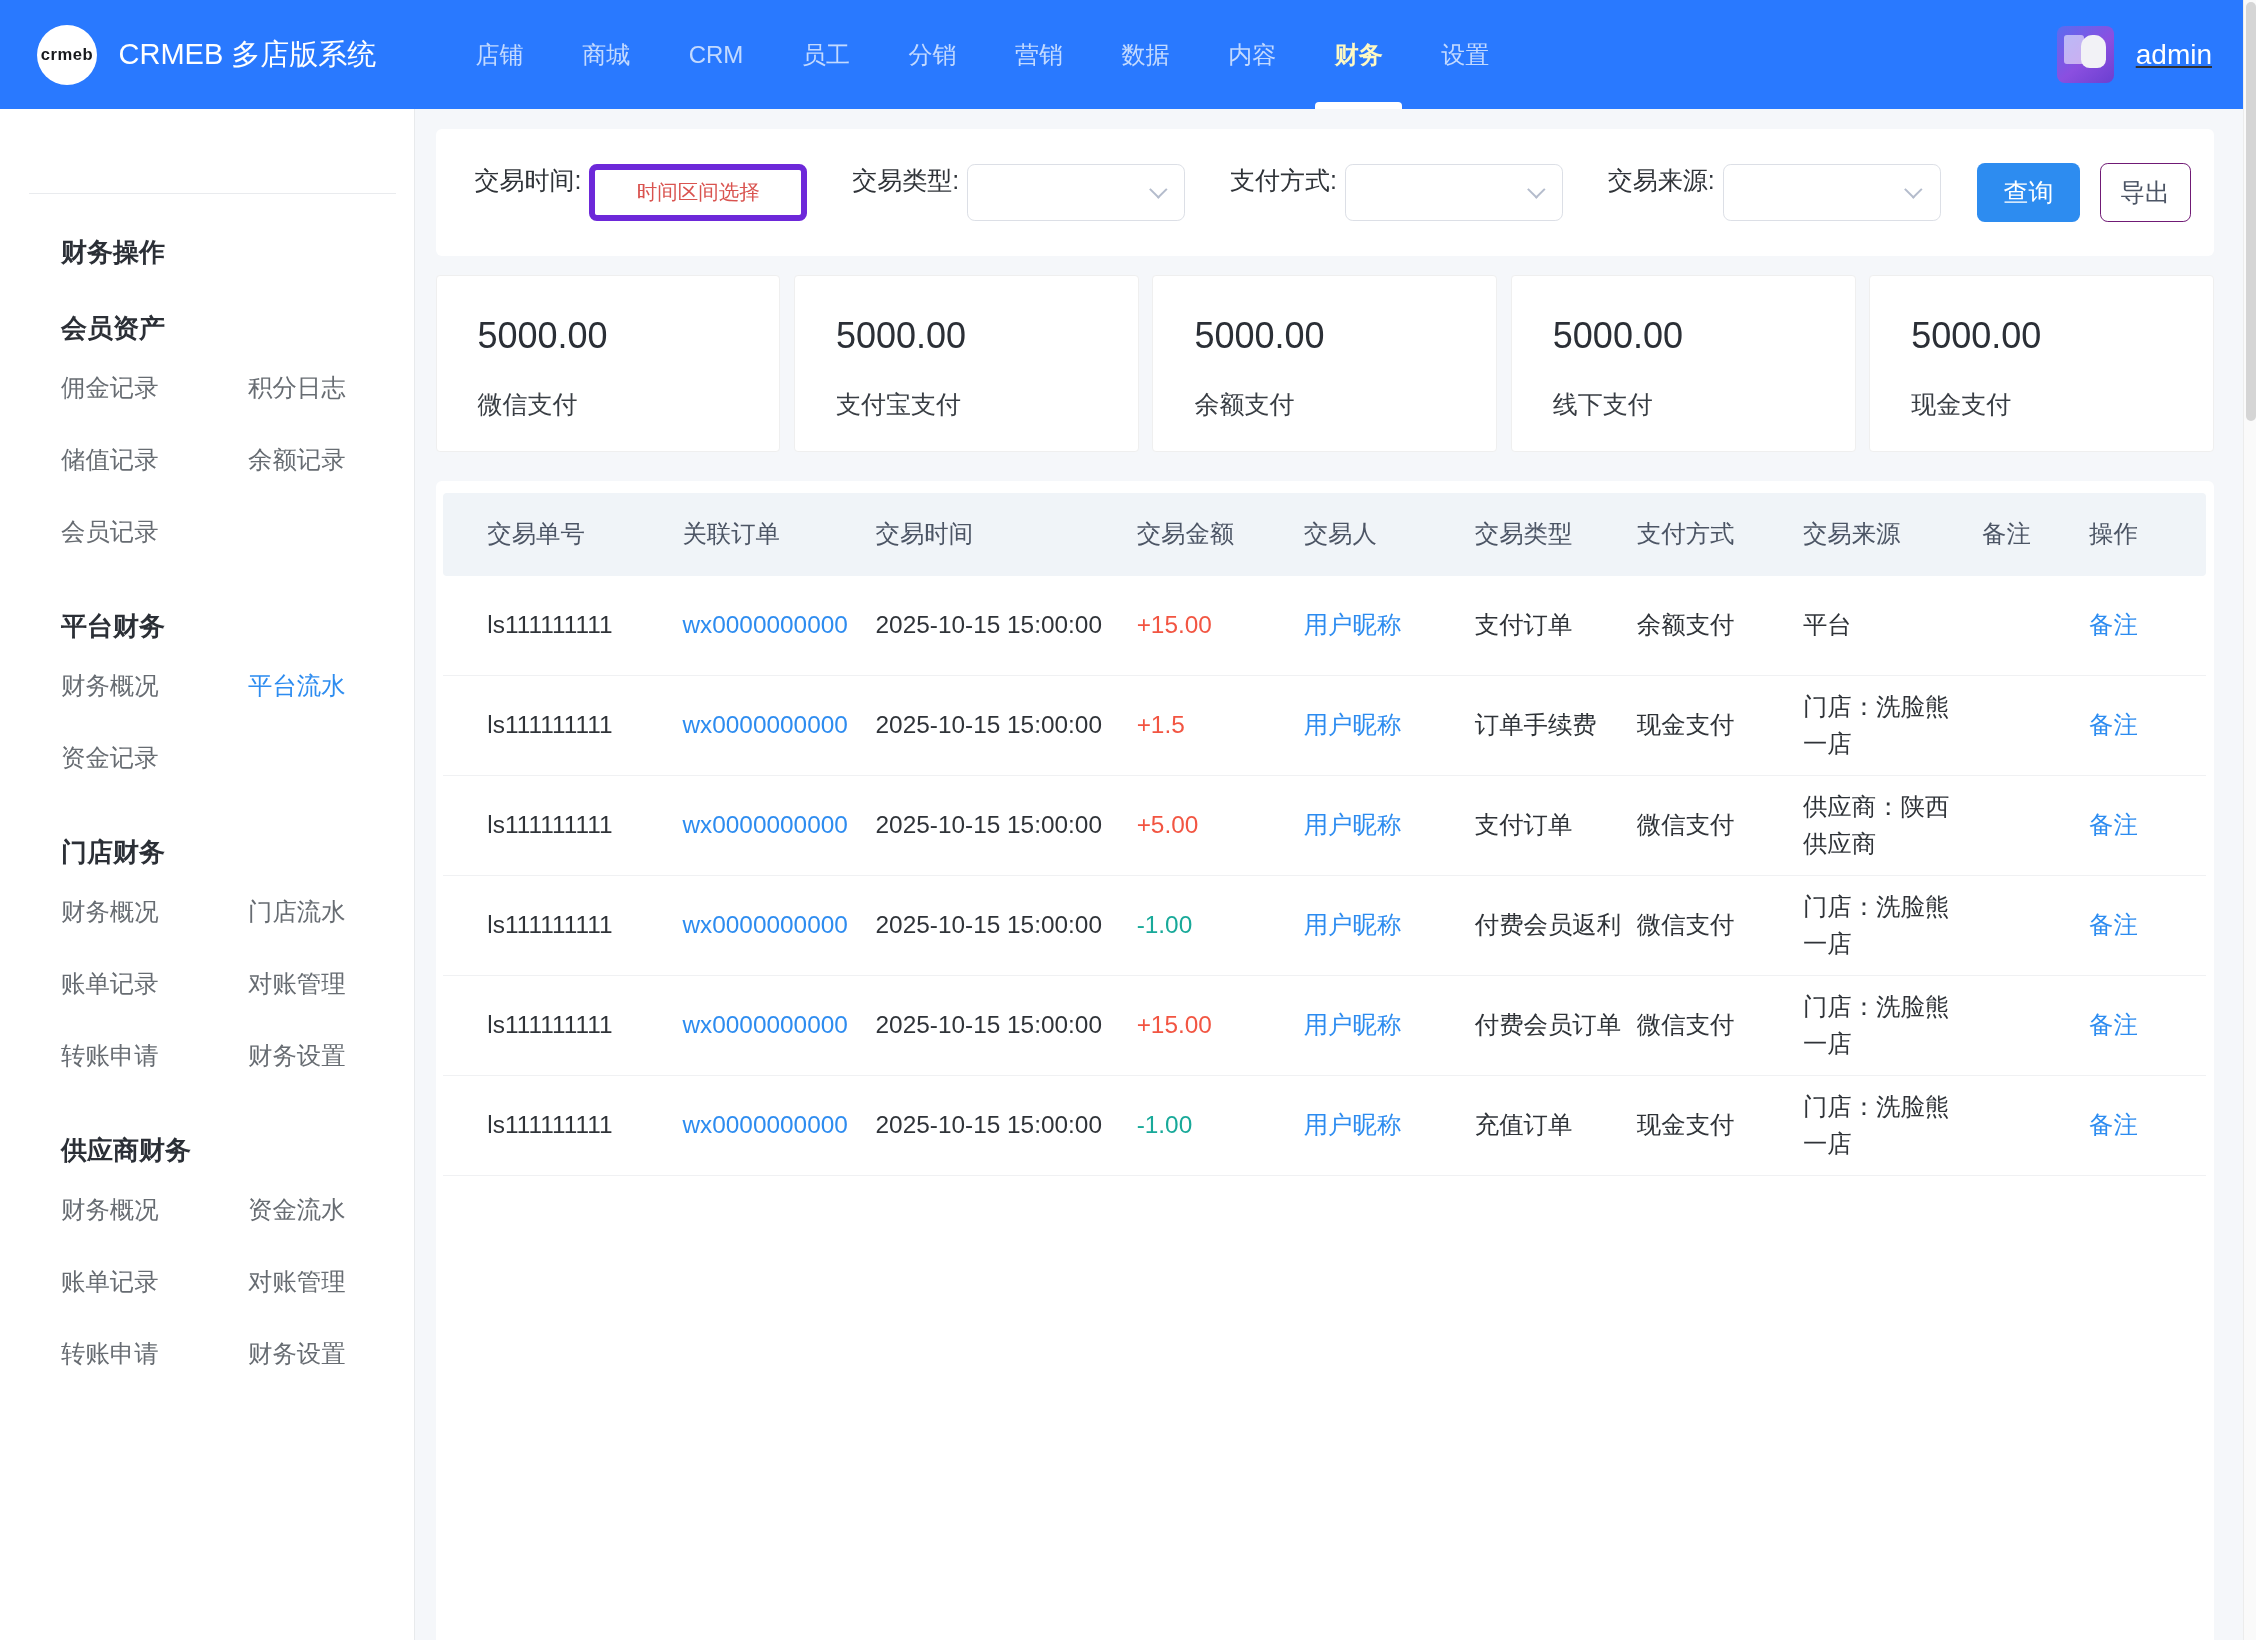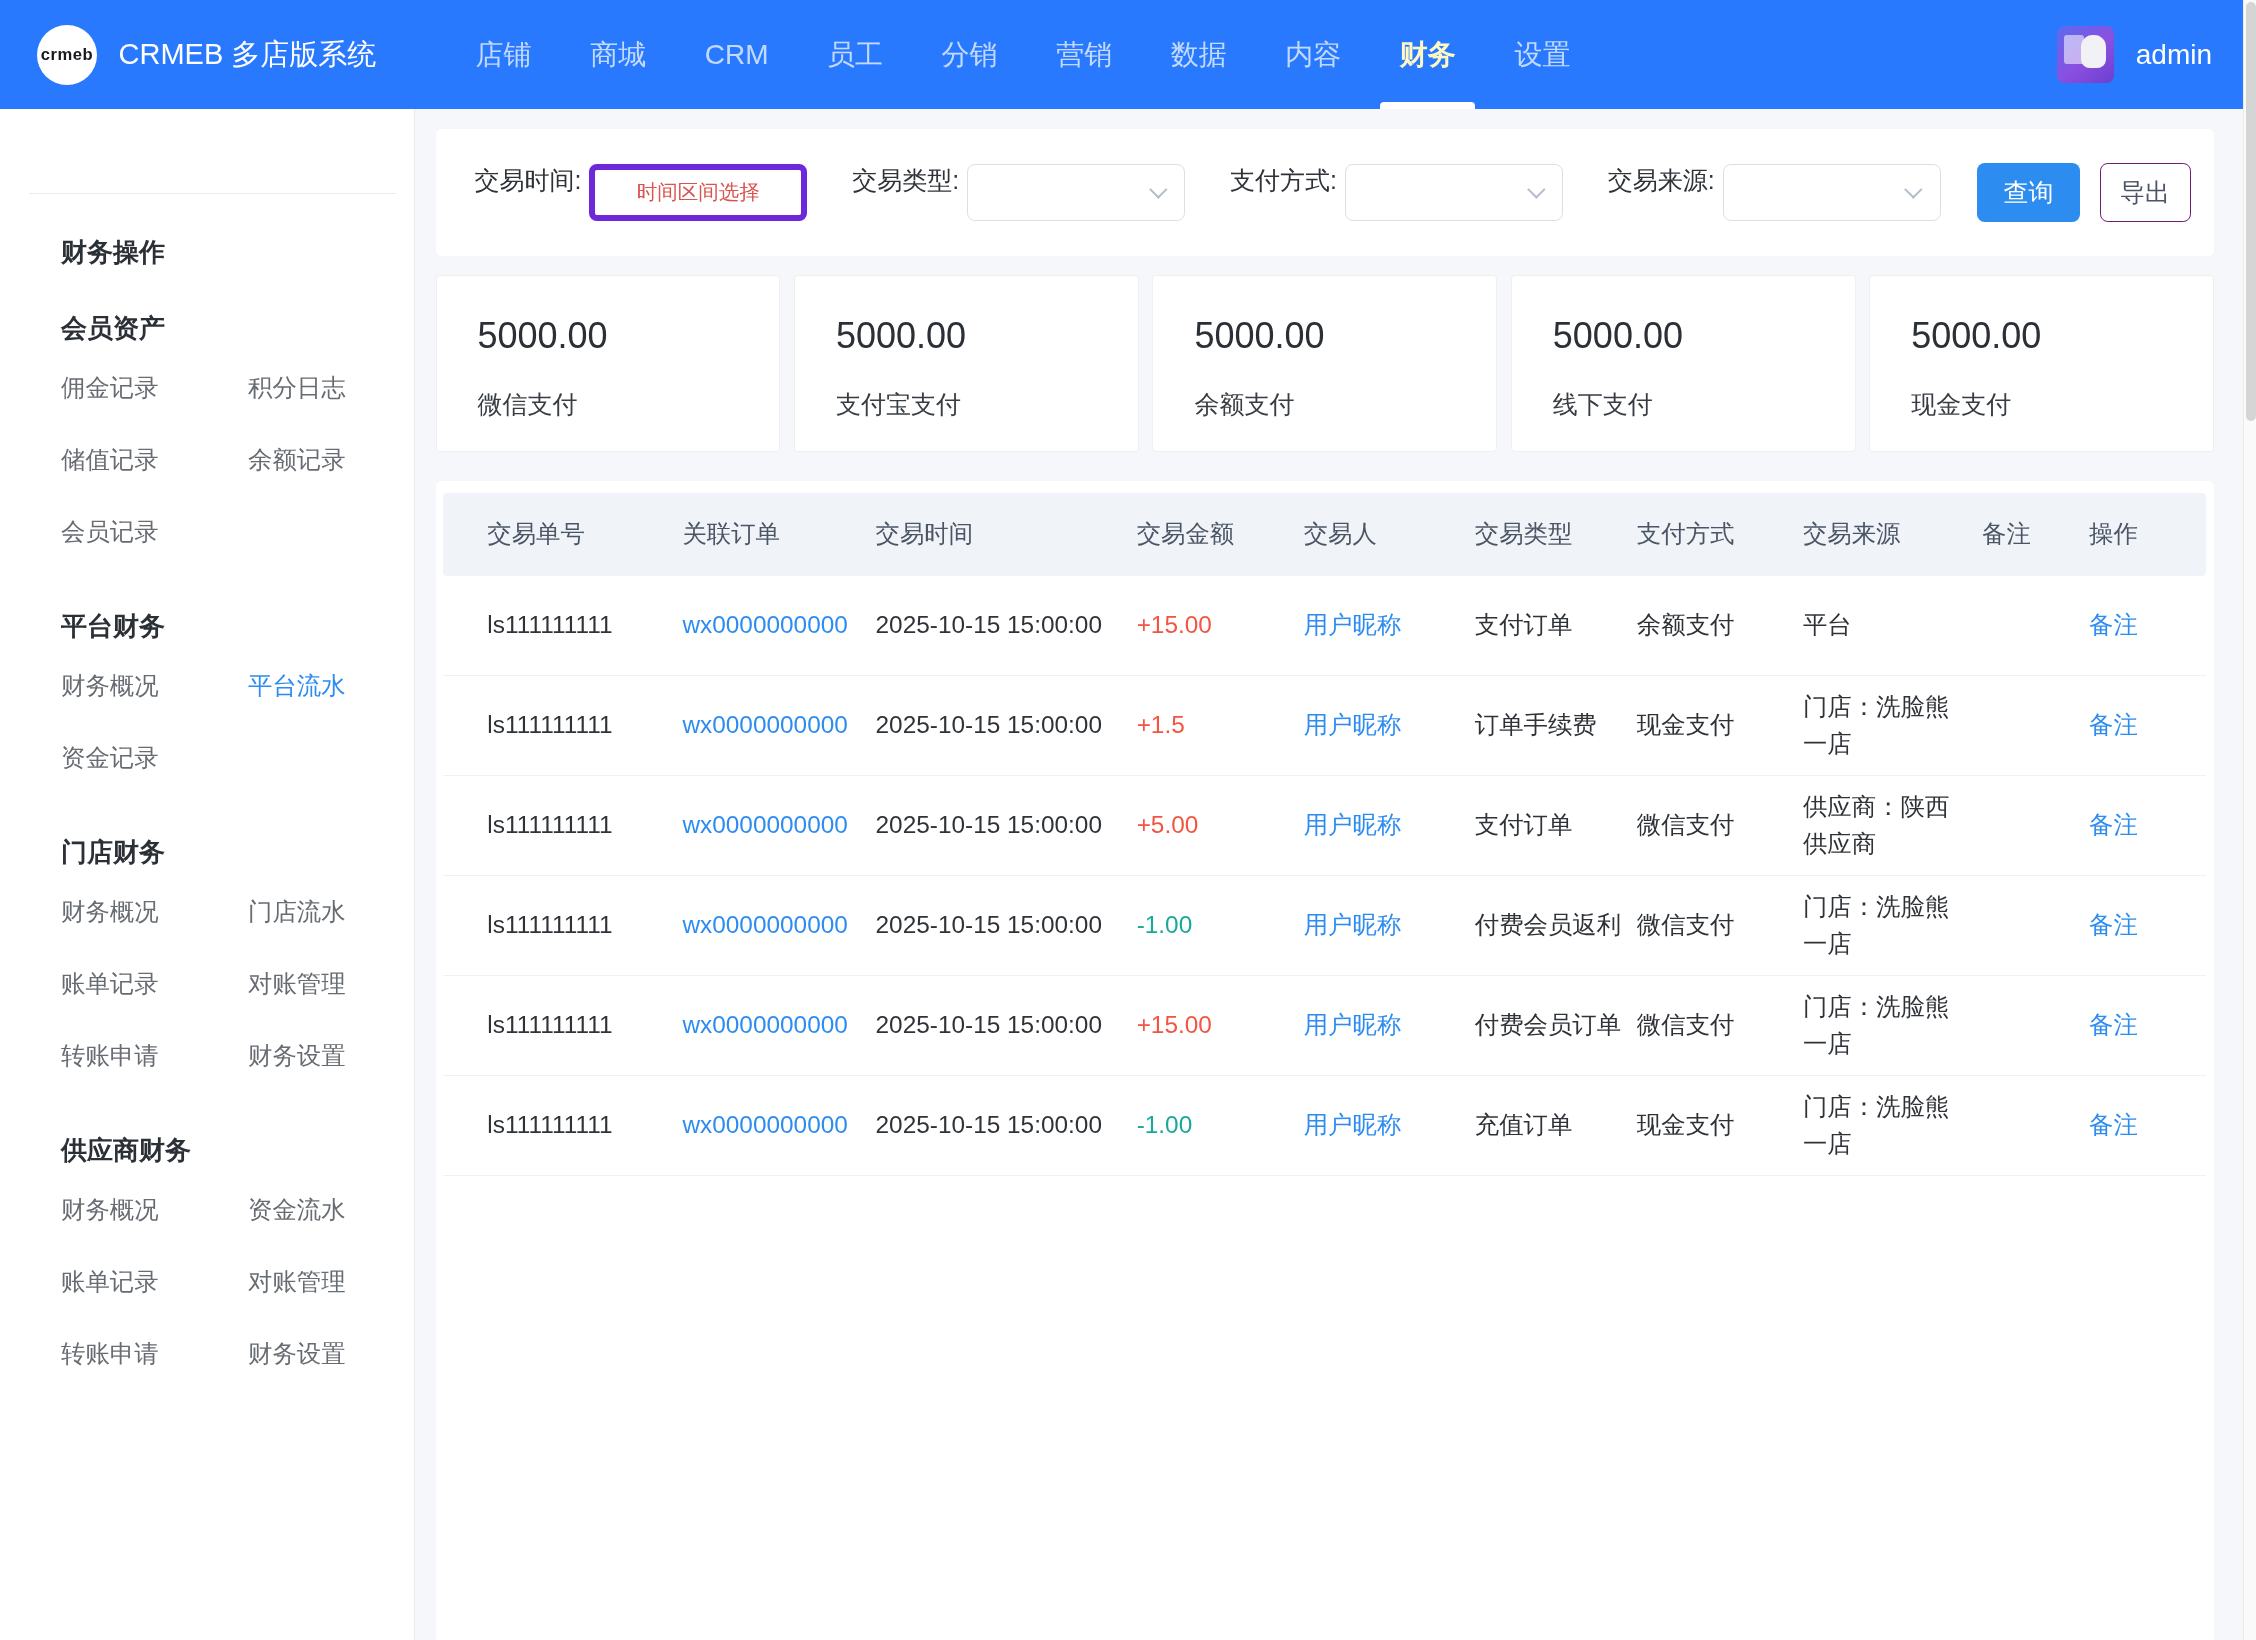--- a/index.html
+++ b/index.html
@@ -14,26 +14,26 @@
   }
   .app{width:2257px;height:1640px;display:flex;flex-direction:column;position:relative;}
 
   
   .navbar{flex:0 0 109px;height:109px;background:var(--nav-bg);display:flex;align-items:center;
     padding:0 45px 0 37px;position:relative;}
   .logo{width:60px;height:60px;border-radius:50%;background:#fff;display:flex;align-items:center;
     justify-content:center;font-size:16.6px;font-weight:bold;color:#17191c;letter-spacing:0.5px;flex:0 0 60px;}
   .brand{color:#fff;font-size:29px;margin-left:21.5px;white-space:nowrap;}
   .nav-items{display:flex;margin-left:70px;height:100%;align-items:stretch;}
-  .nav-item{color:rgba(255,255,255,.72);font-size:28px;padding:0 15.6px;margin:0 13.7px;display:flex;
+  .nav-item{color:rgba(255,255,255,.72);font-size:24px;padding:0 15.6px;margin:0 13.7px;display:flex;
     align-items:center;position:relative;cursor:pointer;white-space:nowrap;}
   .nav-item.active{color:#fef9c3;font-weight:bold;}
   .nav-item.active::after{content:"";position:absolute;left:-3.9px;right:-3.9px;bottom:0;height:6.8px;
     background:#fff;border-radius:3.9px 3.9px 0 0;}
-  .nav-right{margin-left:auto;display:flex;align-items:center;gap:21.5px;}
+  .nav-right{margin-left:auto;display:flex;align-items:center;gap:21.5px;text-decoration:underline;}
   .avatar{width:57px;height:57px;border-radius:7.8px;flex:0 0 57px;position:relative;overflow:hidden;
     background:linear-gradient(140deg,#5a6cf0 0%,#8b4fe0 55%,#6a3fd0 100%);}
   .avatar::before{content:"";position:absolute;left:6.8px;top:8.8px;width:19.5px;height:29px;
     background:rgba(255,255,255,.55);border-radius:2.9px;}
   .avatar::after{content:"";position:absolute;right:7.8px;top:8.8px;width:25px;height:33px;
     background:#f2f2f6;border-radius:11.7px 11.7px 8.8px 8.8px;}
   .admin{color:#fff;font-size:28px;}
 
   
   .layout{flex:1;display:flex;min-height:0;}

